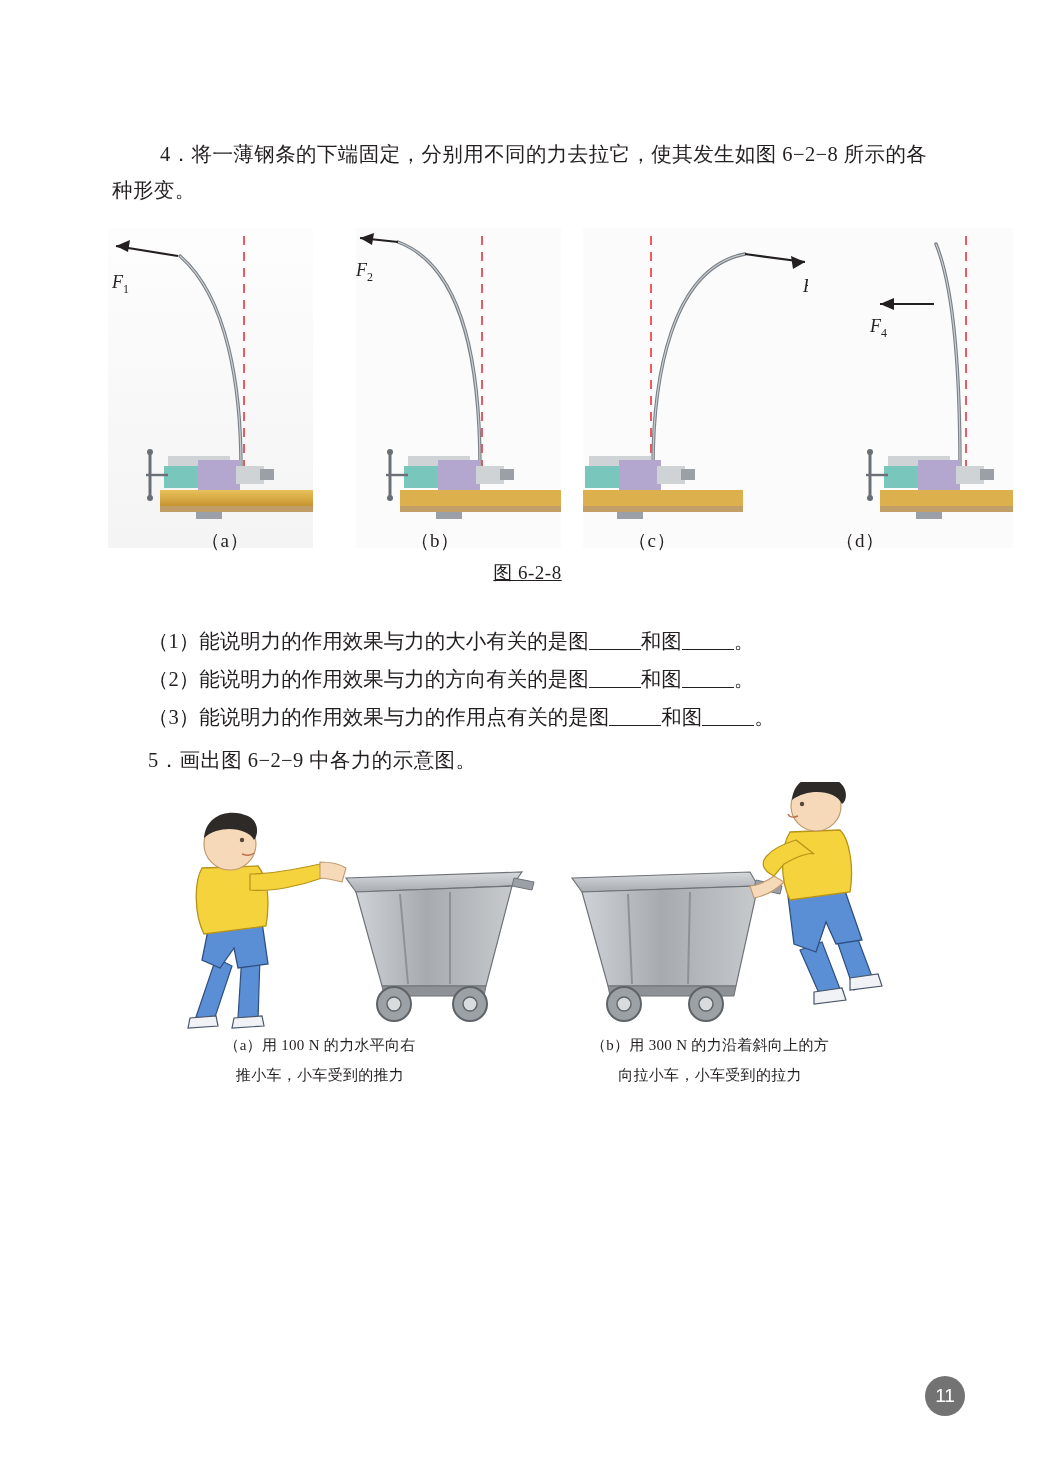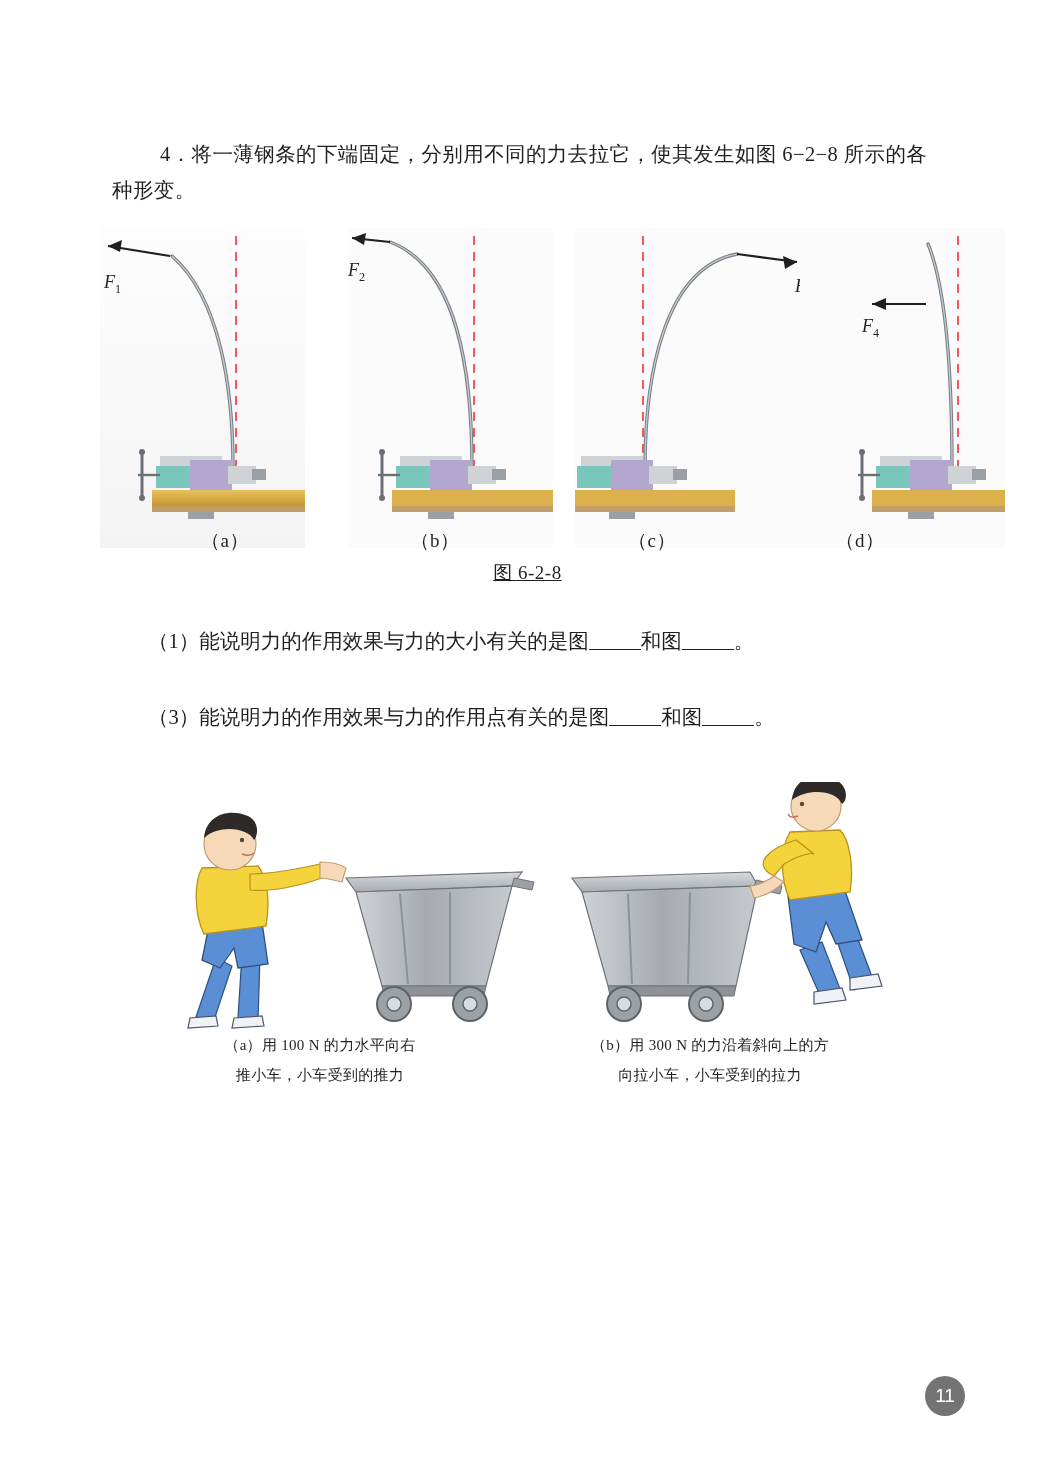--- a/index.html
+++ b/index.html
@@ -61,21 +61,21 @@
     font-size: 19px;
     letter-spacing: 0.5px;
     text-align: center;
   }
   .cap628 { left: 12px; right: 0; top: 560px; text-decoration: underline; }
   .cap629 { left: 0; right: 0; top: 1102px; }
 
   
   .fig628 {
     position: absolute;
-    left: 100px;
+    left: 108px;
     top: 228px;
     width: 820px;
     height: 320px;
   }
   .panel {
     position: absolute;
     top: 0;
     width: 205px;
     height: 320px;
   }
@@ -269,24 +269,28 @@
   <div class="plabel pl-a">（a）</div>
   <div class="plabel pl-b">（b）</div>
   <div class="plabel pl-c">（c）</div>
   <div class="plabel pl-d">（d）</div>
 
   <div class="figcap cap628">图 6-2-8</div>
 
   <div class="sub sub1">
     <span>（1）能说明力的作用效果与力的大小有关的是图</span><span class="blank"></span><span>和图</span><span class="blank"></span><span>。</span>
   </div>
+  <div class="sub sub2">
+    <span>（2）能说明力的作用效果与力的方向有关的是图</span><span class="blank"></span><span>和图</span><span class="blank"></span><span>。</span>
+  </div>
   <div class="sub sub3">
     <span>（3）能说明力的作用效果与力的作用点有关的是图</span><span class="blank"></span><span>和图</span><span class="blank"></span><span>。</span>
   </div>
 
+  <div class="para q5" style="text-indent:0;">5．画出图 6−2−9 中各力的示意图。</div>
 
   <div class="fig629">
     <svg width="750" height="260" viewBox="0 0 750 260">
       <defs>
         <linearGradient id="cartTop" x1="0" y1="0" x2="0" y2="1">
           <stop offset="0" stop-color="#d6d9dc"></stop>
             <stop offset="1" stop-color="#a8acb1"></stop>
         </linearGradient>
         <linearGradient id="cartSide" x1="0" y1="0" x2="1" y2="0">
           <stop offset="0" stop-color="#cfd3d7"></stop>

